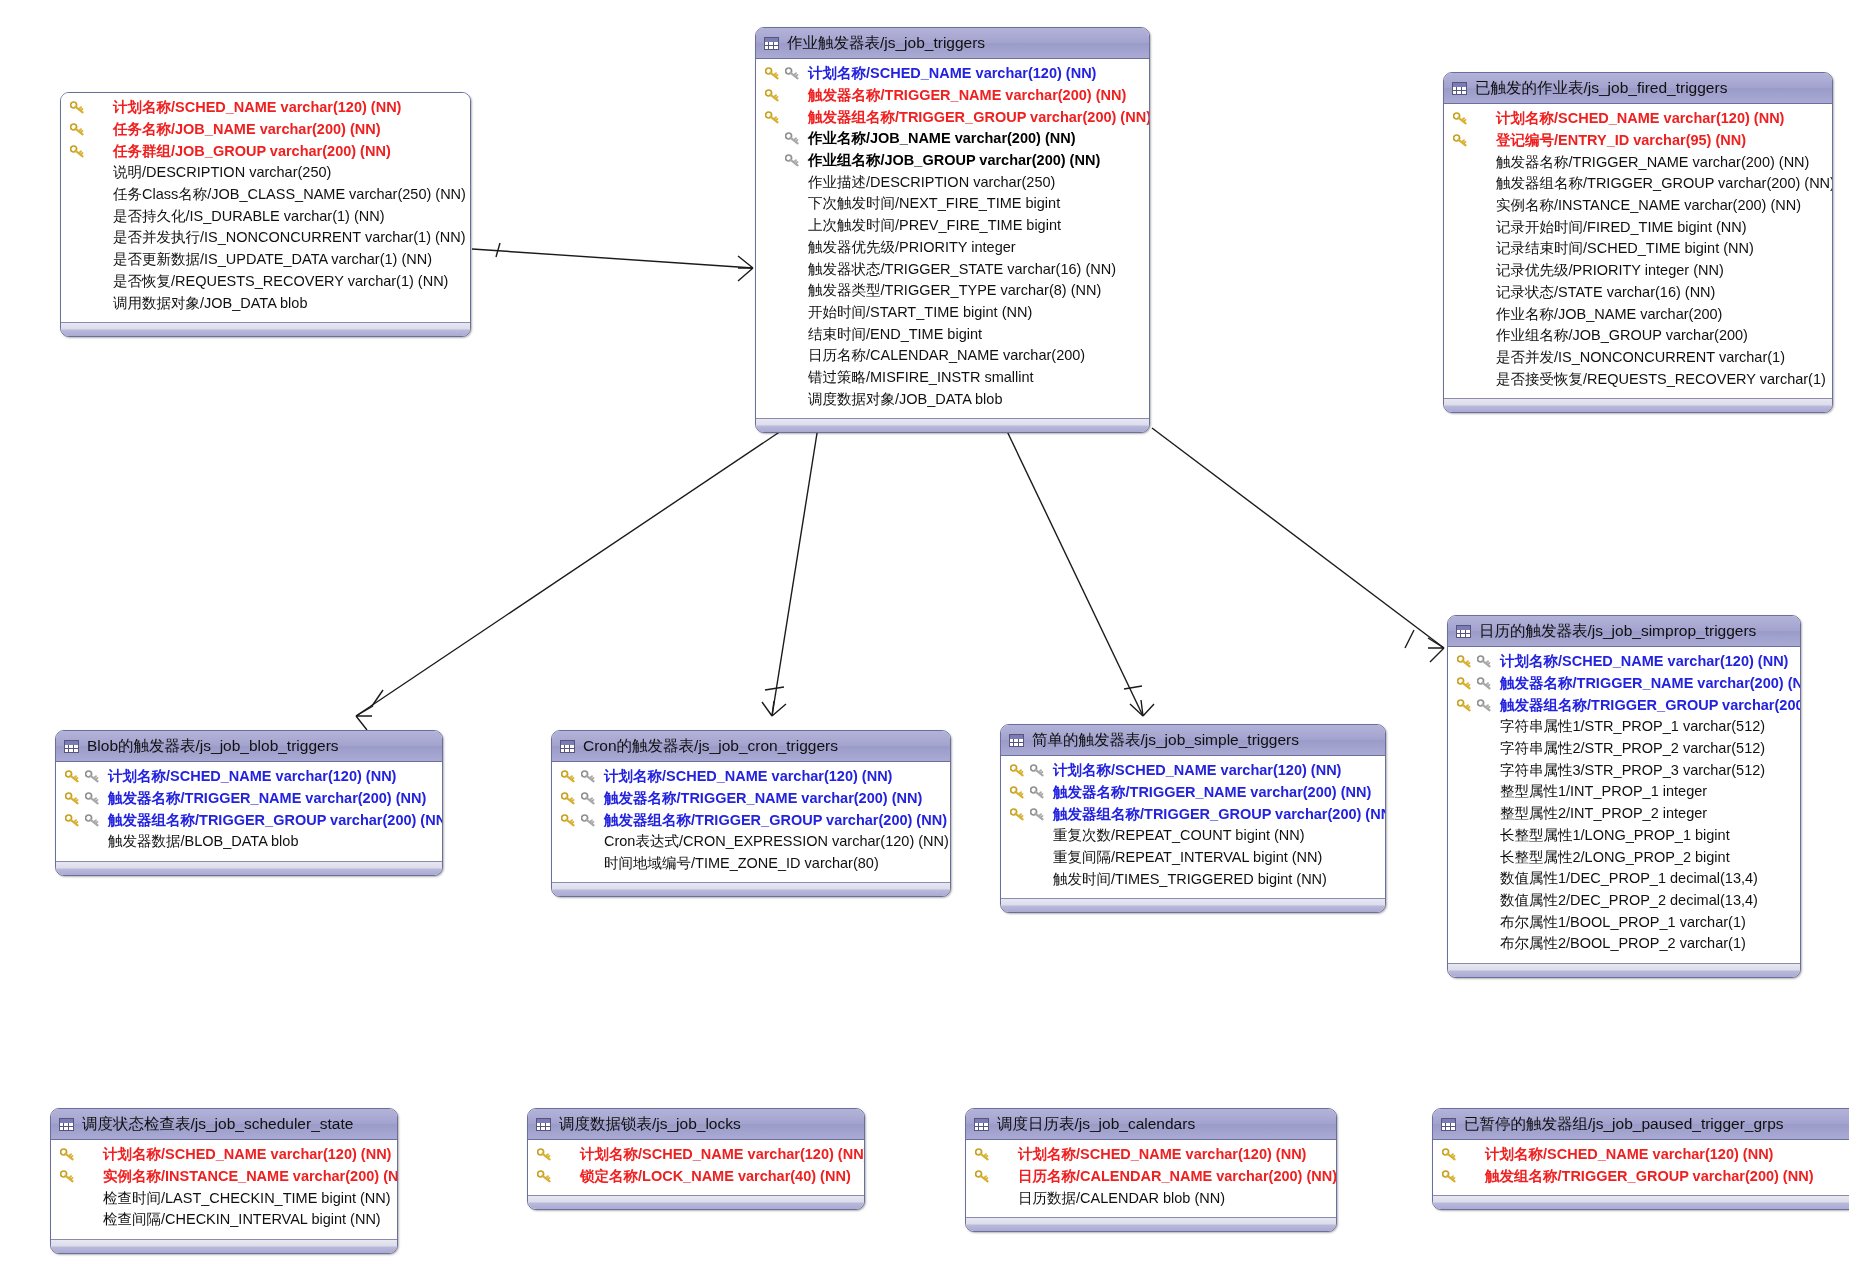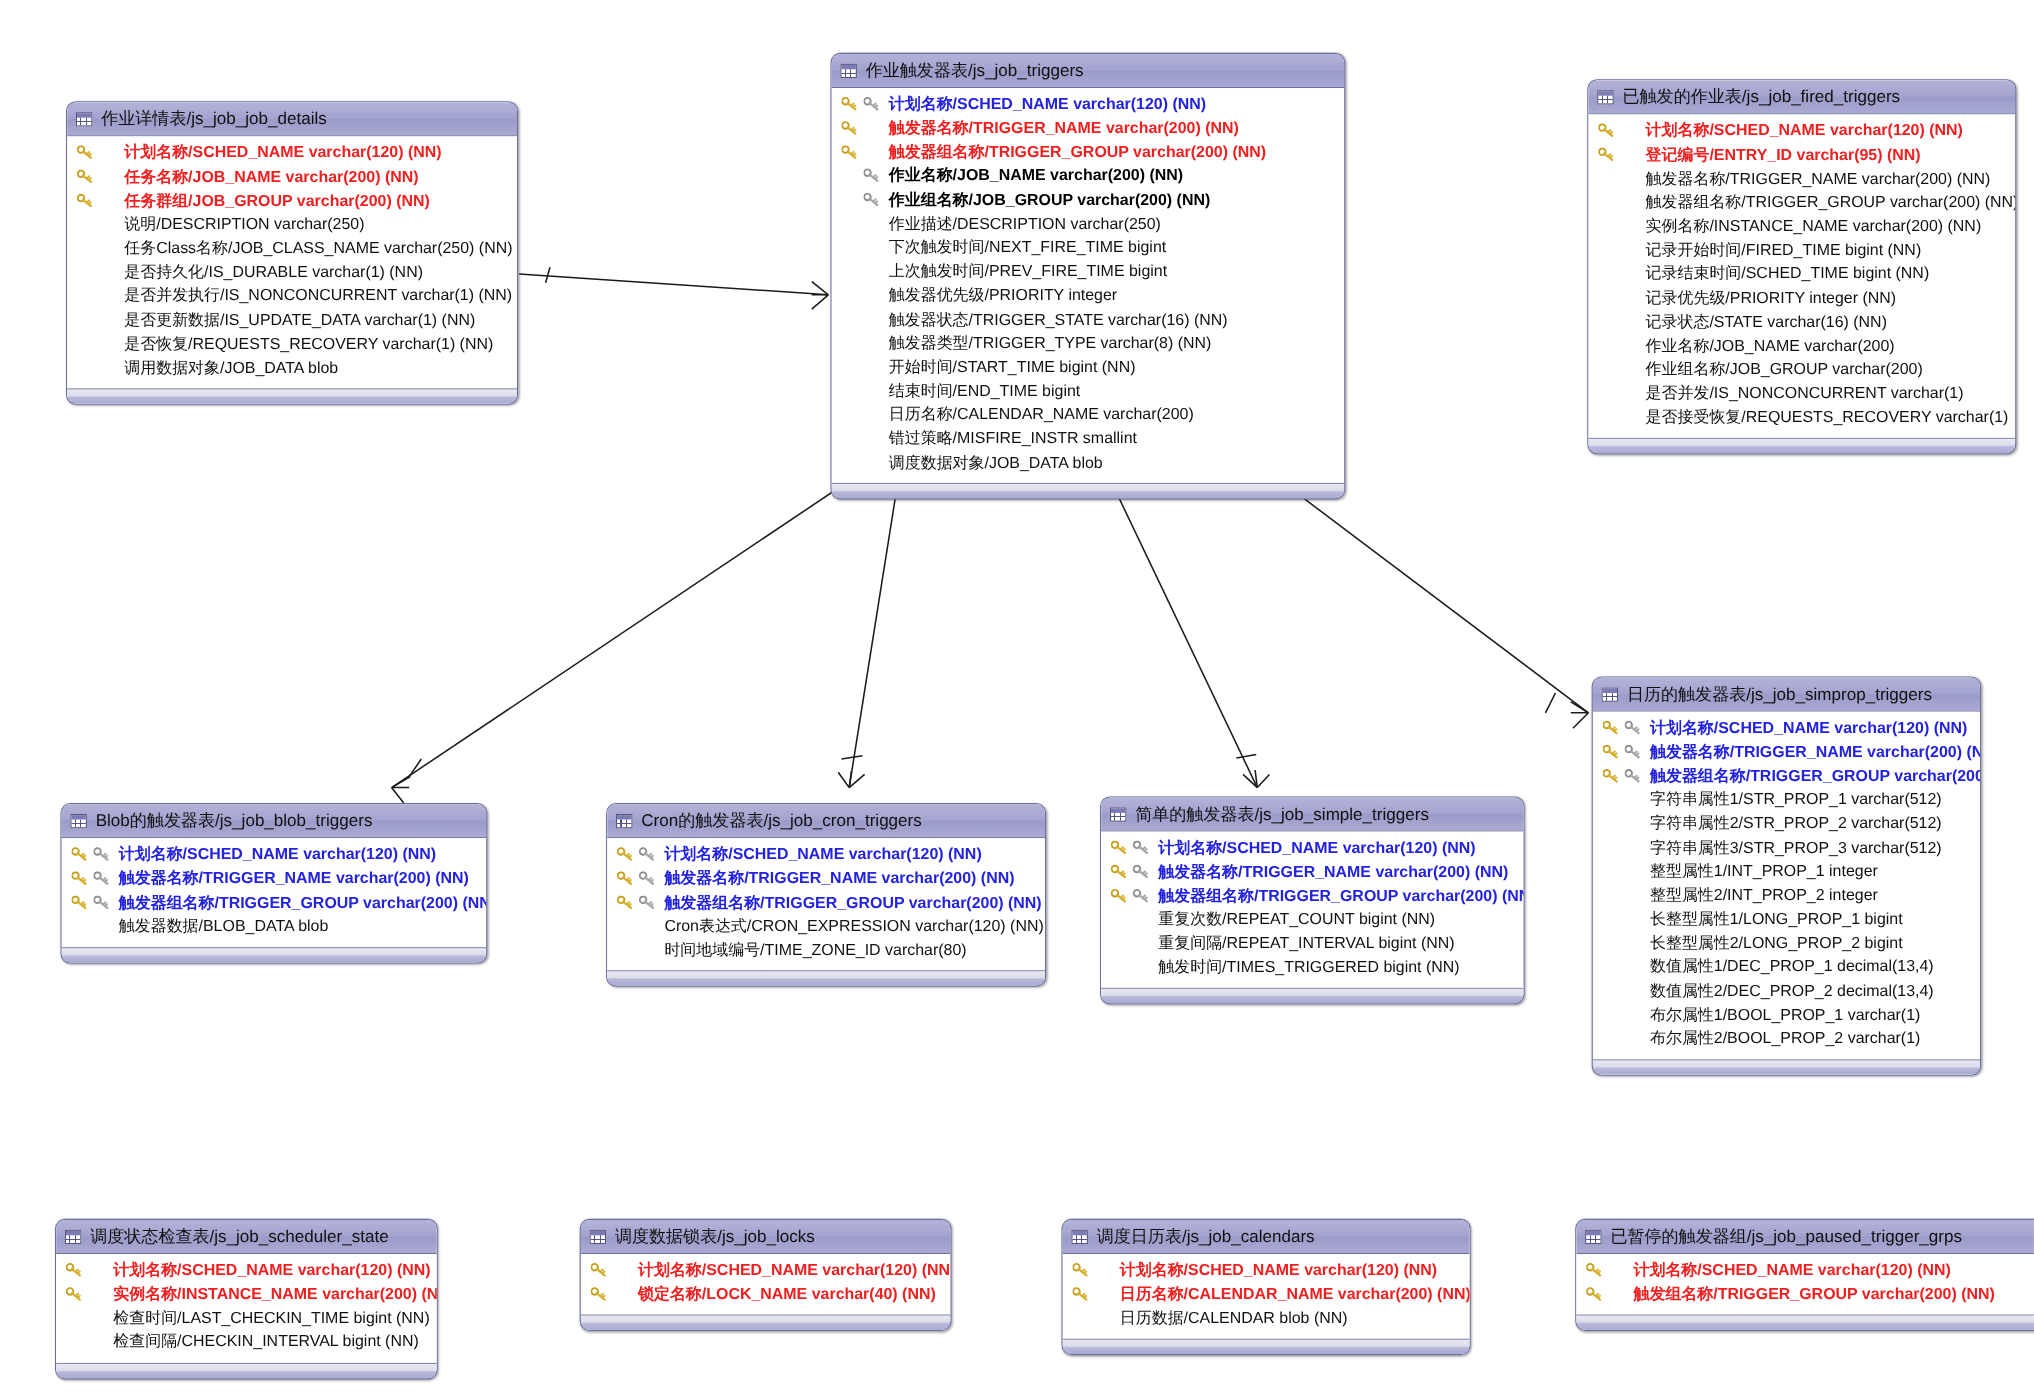--- a/index.html
+++ b/index.html
@@ -104,24 +104,20 @@
       <path d="M1143,716 L1130,704 M1143,716 L1141,700 M1143,716 L1154,704"></path>
       <path d="M1124,689 L1142,686"></path>
 
       <line x1="1152" y1="428" x2="1444" y2="648"></line>
       <path d="M1444,648 L1428,638 M1444,648 L1428,648 M1444,648 L1430,662"></path>
       <path d="M1414,630 L1405,648"></path>
     </g>
   </svg>
 
 <div class="table-box" style="left: 60px; top: 92px; width: 411px;">
-      <div class="tbl-header">
-        <span class="tbl-icon"></span>
-        <span class="tbl-title">作业详情表/js_job_job_details</span>
-      </div>
       <div class="tbl-body">
         <div class="col-row">
           <span class="keyslot">
             <span class="key">
               <svg width="15" height="13" viewBox="0 0 15 13">
                 <circle cx="3.6" cy="4.0" r="3.0" fill="none" stroke="#c8a020" stroke-width="1.7"></circle>
                 <path d="M5.4 5.6 L12.6 11.4" stroke="#d8b030" stroke-width="2.1" stroke-linecap="round"></path>
                 <path d="M9.6 7.4 L11.0 6.2" stroke="#d8b030" stroke-width="1.8" stroke-linecap="round"></path>
                 <path d="M11.2 9.0 L12.5 7.9" stroke="#d8b030" stroke-width="1.8" stroke-linecap="round"></path>
               </svg>
@@ -189,21 +185,21 @@
           <span class="col-label c-black">是否恢复/REQUESTS_RECOVERY varchar(1) (NN)</span>
         </div>
         <div class="col-row">
           <span class="keyslot"></span>
           <span class="keyslot2"></span>
           <span class="col-label c-black">调用数据对象/JOB_DATA blob</span>
         </div>
       </div>
       <div class="tbl-footer"></div>
     </div>
-    <div class="table-box" style="left: 755px; top: 48px; width: 468px;">
+    <div class="table-box" style="left: 755px; top: 27px; width: 395px;">
       <div class="tbl-header">
         <span class="tbl-icon"></span>
         <span class="tbl-title">作业触发器表/js_job_triggers</span>
       </div>
       <div class="tbl-body">
         <div class="col-row">
           <span class="keyslot">
             <span class="key">
               <svg width="15" height="13" viewBox="0 0 15 13">
                 <circle cx="3.6" cy="4.0" r="3.0" fill="none" stroke="#c8a020" stroke-width="1.7"></circle>

